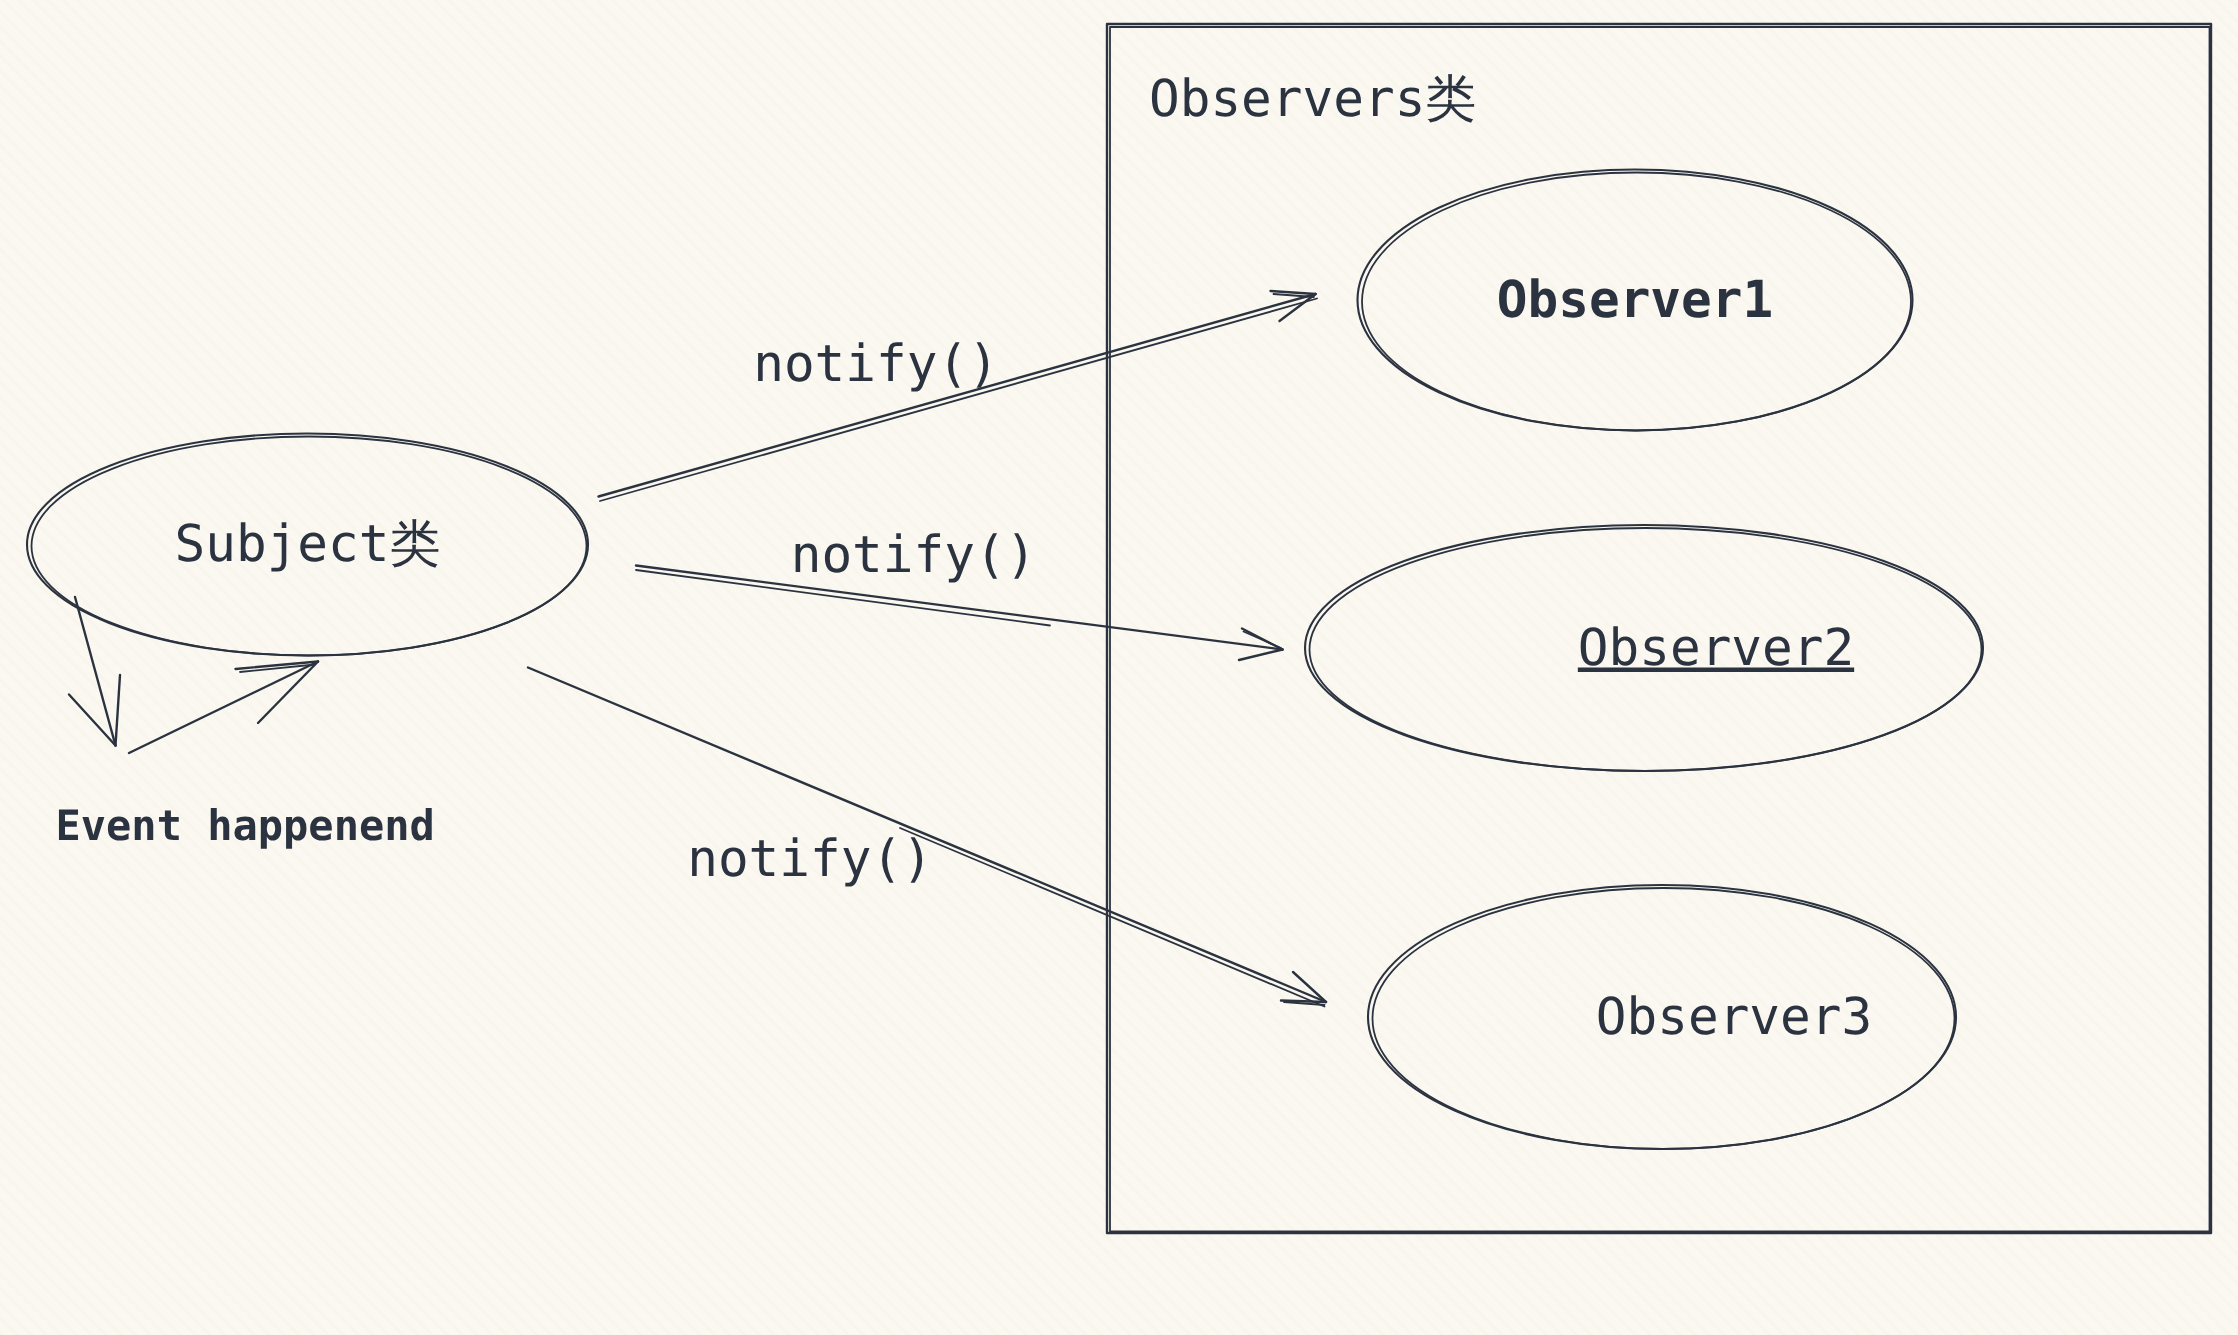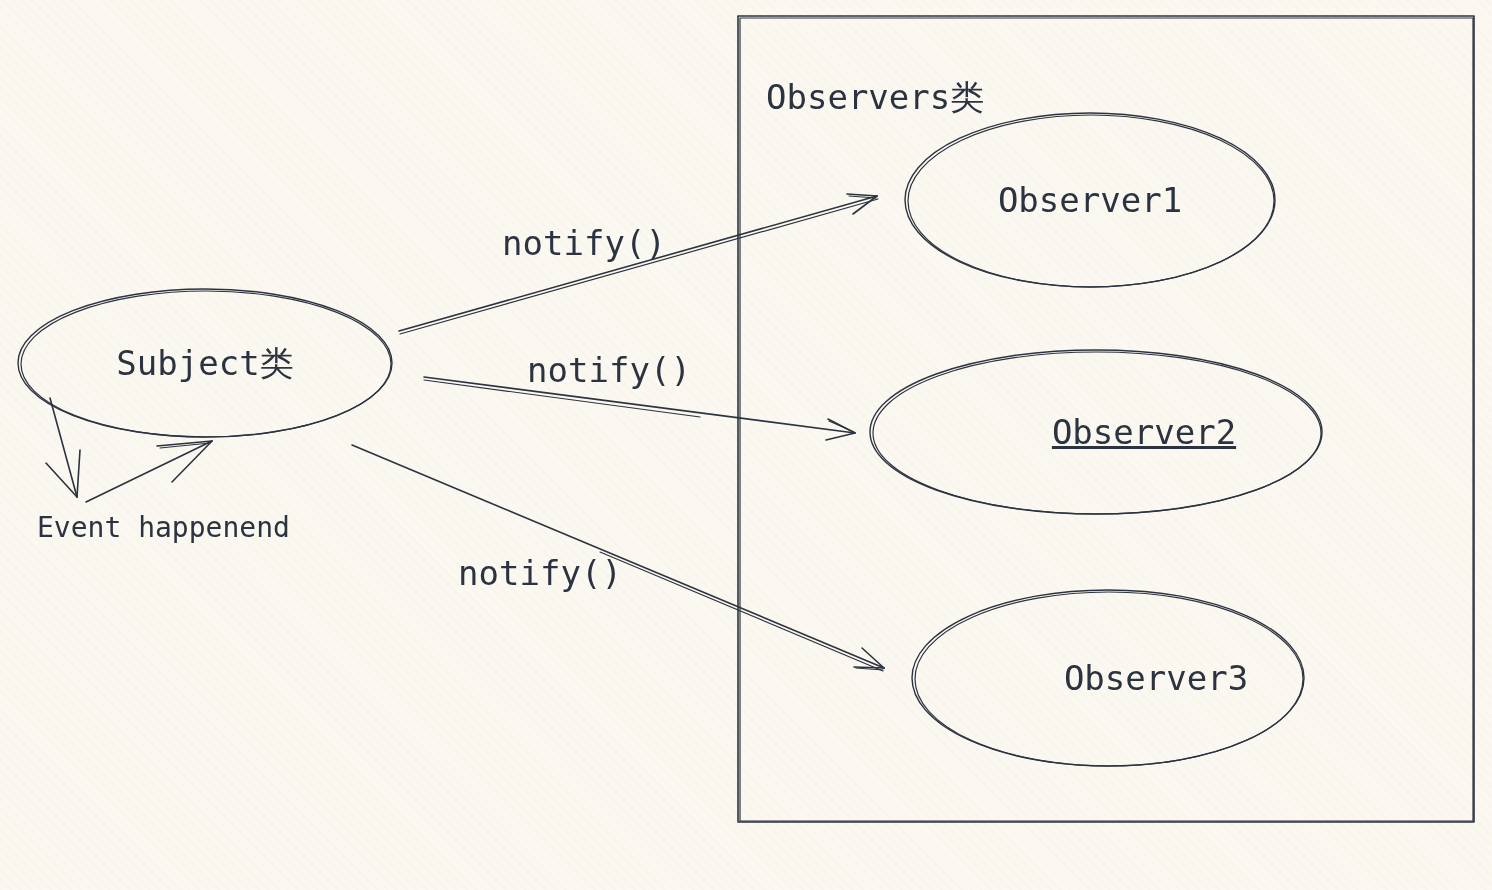--- a/index.html
+++ b/index.html
@@ -113,32 +113,32 @@
     </g>
 
     <g>
       <path class="sketch w16" d="M86,502 L212,441"></path>
       <path class="sketch w16" d="M212,441 L157,446"></path>
       <path class="sketch w16" d="M212,441 L172,482"></path>
       <path class="sketch w12" d="M210,443 L160,448"></path>
     </g>
   </svg>
 
-  <div class="label" style="left:766px; top:46px;margin-top:31px;">Observers类</div>
+  <div class="label" style="left:766px; top:46px;">Observers类</div>
 
   <div class="label centered" style="left:205px; top:363px;">Subject类</div>
 
-  <div class="label small" style="left:37px; top:511px;">Event happenend</div>
+  <div class="label small" style="left:37px; top:534px;font-weight:bold;">Event happenend</div>
 
   <div class="label centered" style="left:584px; top:243px;">notify()</div>
 
   <div class="label centered" style="left:609px; top:370px;">notify()</div>
 
   <div class="label centered" style="left:540px; top:573px;">notify()</div>
 
-  <div class="label centered" style="left:1090px; top:200px;">Observer1</div>
+  <div class="label centered" style="left:1090px; top:200px;font-weight:bold;">Observer1</div>
 
   <div class="label centered" style="left:1144px; top:432px;text-decoration:underline;">Observer2</div>
 
   <div class="label centered" style="left:1156px; top:678px;">Observer3</div>
 
 
 </div>
 
 </body></html>

